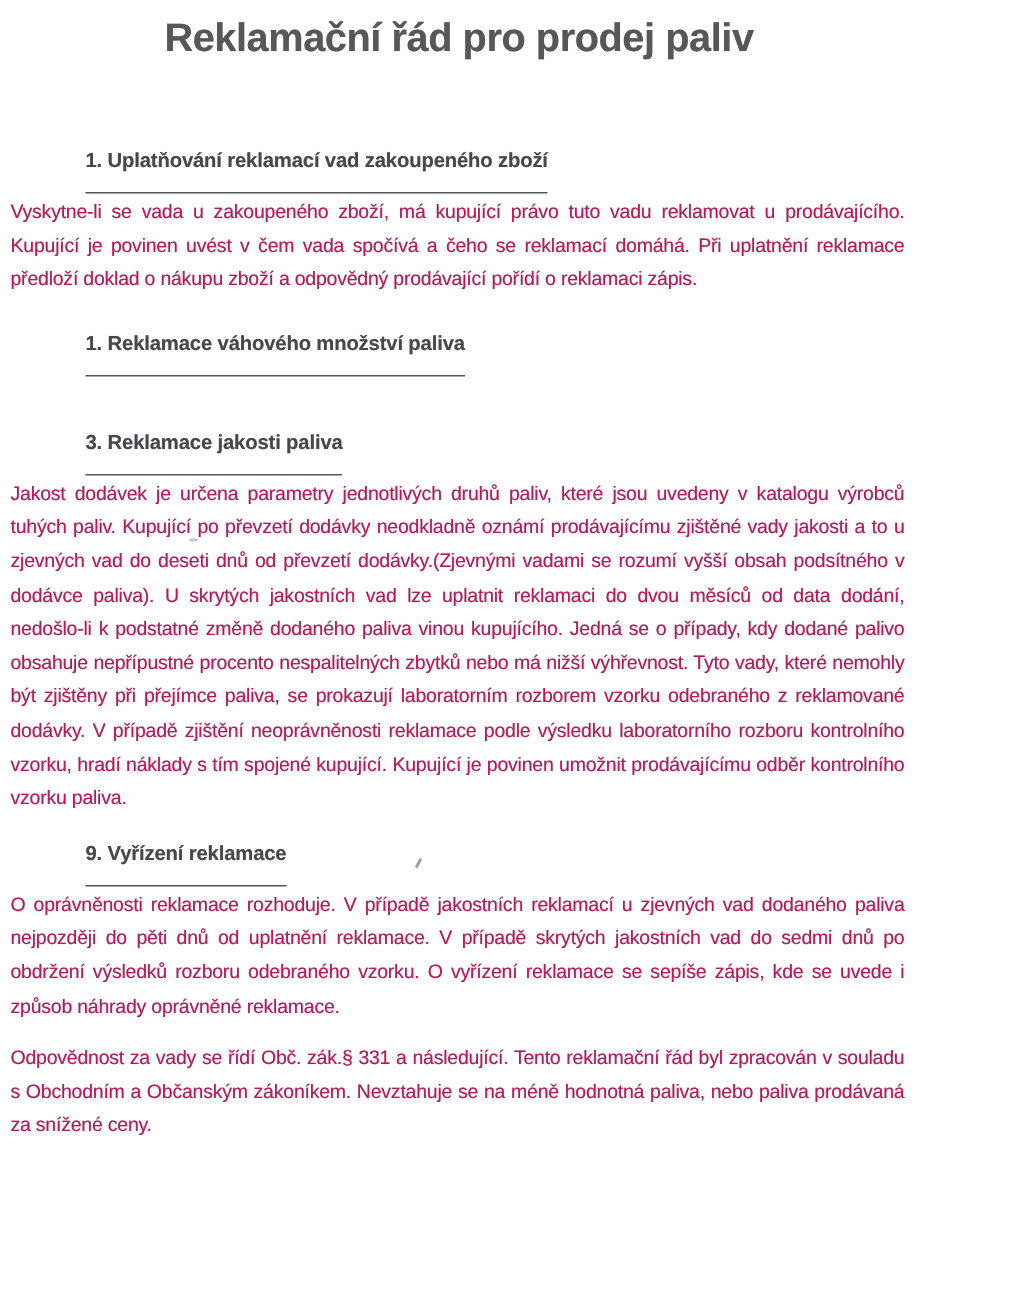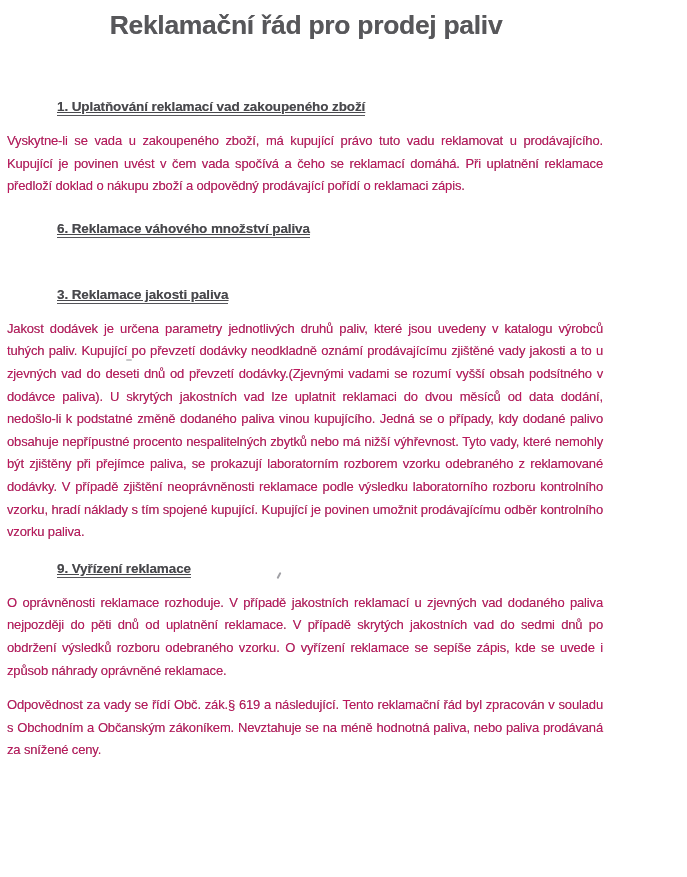--- a/index.html
+++ b/index.html
@@ -30,22 +30,21 @@
   .sec-heading {
     margin: 0 0 0 57px;
     font-size: 13.5px;
     line-height: 22px;
     font-weight: bold;
     letter-spacing: -0.1px;
     color: #48484c;
   }
   .sec-heading .hu {
     border-bottom: 1.6px solid #55555a;
-    padding-bottom: 1px;
-    text-decoration: underline;
+    padding-bottom: 14px;
   }
   .sec-para {
     margin: 12px 9px 0 7px;
     font-size: 13px;
     line-height: 22.6px;
     letter-spacing: -0.15px;
     text-align: justify;
     color: #be185d;
   }
   
@@ -86,33 +85,33 @@
 <div class="page">
 
   <h1 class="doc-title">Reklamační řád pro prodej paliv</h1>
 
   <section class="sec sec1">
     <h2 class="sec-heading"><span class="hu">1. Uplatňování reklamací vad zakoupeného zboží</span></h2>
     <p class="sec-para">Vyskytne-li se vada u zakoupeného zboží, má kupující právo tuto vadu reklamovat u prodávajícího. Kupující je povinen uvést v čem vada spočívá a čeho se reklamací domáhá. Při uplatnění reklamace předloží doklad o nákupu zboží a odpovědný prodávající pořídí o reklamaci zápis.</p>
   </section>
 
   <section class="sec sec2">
-    <h2 class="sec-heading"><span class="hu">6. Reklamace váhového množství paliva</span></h2>
+    <h2 class="sec-heading"><span class="hu">1. Reklamace váhového množství paliva</span></h2>
   </section>
 
   <section class="sec sec3">
     <h2 class="sec-heading"><span class="hu">3. Reklamace jakosti paliva</span></h2>
     <p class="sec-para">Jakost dodávek je určena parametry jednotlivých druhů paliv, které jsou uvedeny v katalogu výrobců tuhých paliv. Kupující po převzetí dodávky neodkladně oznámí prodávajícímu zjištěné vady jakosti a to u zjevných vad do deseti dnů od převzetí dodávky.(Zjevnými vadami se rozumí vyšší obsah podsítného v dodávce paliva). U skrytých jakostních vad lze uplatnit reklamaci do dvou měsíců od data dodání, nedošlo-li k podstatné změně dodaného paliva vinou kupujícího. Jedná se o případy, kdy dodané palivo obsahuje nepřípustné procento nespalitelných zbytků nebo má nižší výhřevnost. Tyto vady, které nemohly být zjištěny při přejímce paliva, se prokazují laboratorním rozborem vzorku odebraného z reklamované dodávky. V případě zjištění neoprávněnosti reklamace podle výsledku laboratorního rozboru kontrolního vzorku, hradí náklady s tím spojené kupující. Kupující je povinen umožnit prodávajícímu odběr kontrolního vzorku paliva.</p>
   </section>
 
   <section class="sec sec4">
     <h2 class="sec-heading"><span class="hu">9. Vyřízení reklamace</span></h2>
     <p class="sec-para">O oprávněnosti reklamace rozhoduje. V případě jakostních reklamací u zjevných vad dodaného paliva nejpozději do pěti dnů od uplatnění reklamace. V případě skrytých jakostních vad do sedmi dnů po obdržení výsledků rozboru odebraného vzorku. O vyřízení reklamace se sepíše zápis, kde se uvede i způsob náhrady oprávněné reklamace.</p>
   </section>
 
   <section class="sec sec5">
-    <p class="sec-para">Odpovědnost za vady se řídí Obč. zák.§ 619 a následující. Tento reklamační řád byl zpracován v souladu s Obchodním a Občanským zákoníkem. Nevztahuje se na méně hodnotná paliva, nebo paliva prodávaná za snížené ceny.</p>
+    <p class="sec-para">Odpovědnost za vady se řídí Obč. zák.§ 331 a následující. Tento reklamační řád byl zpracován v souladu s Obchodním a Občanským zákoníkem. Nevztahuje se na méně hodnotná paliva, nebo paliva prodávaná za snížené ceny.</p>
   </section>
 
   <span class="artifact a1"></span>
   <span class="artifact a2"></span>
 
 </div>
 
 </body></html>

